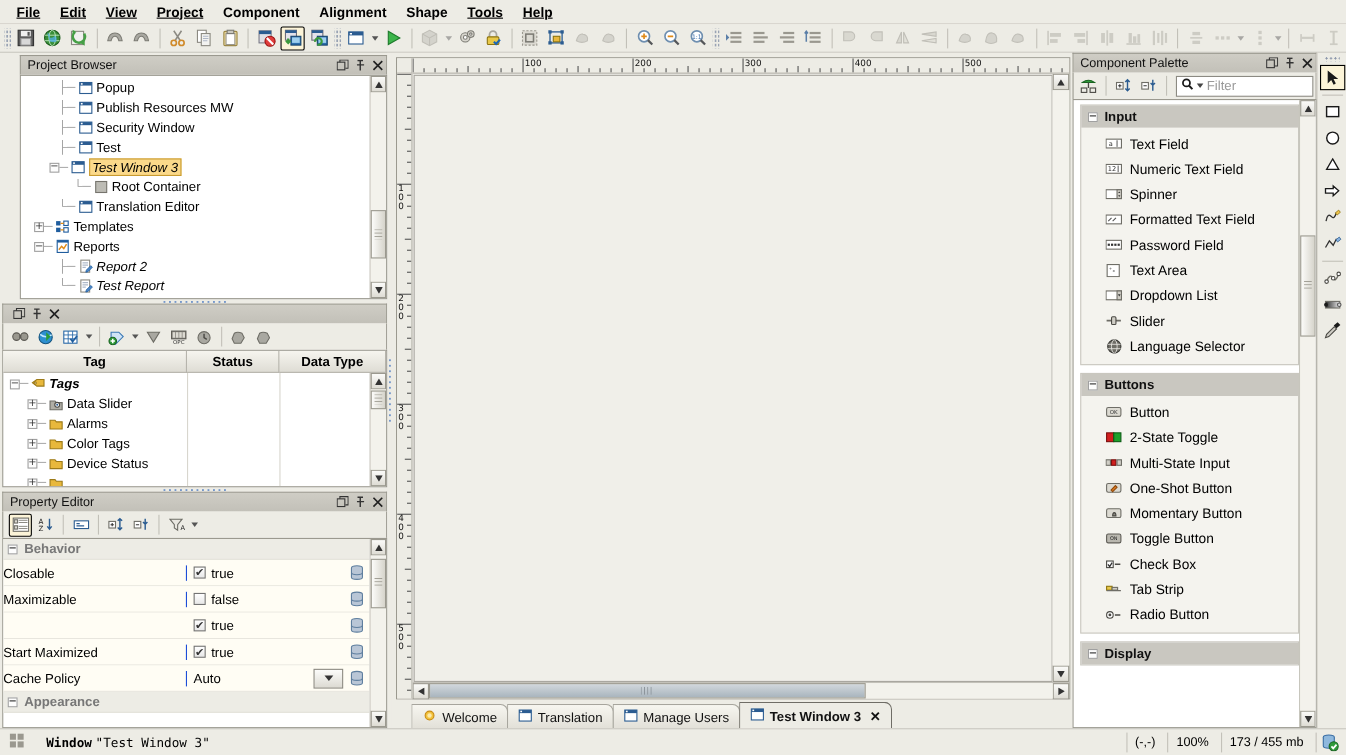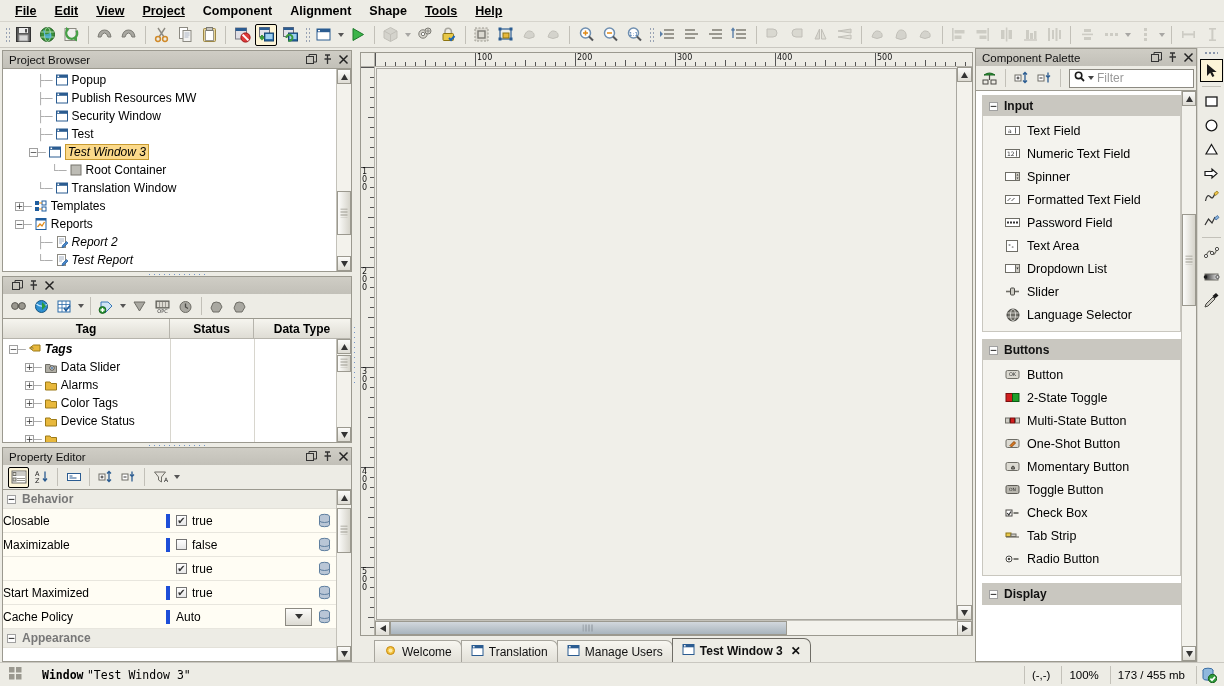--- a/index.html
+++ b/index.html
@@ -135,21 +135,21 @@
 
   
   .pe-table { flex:1 1 auto; border:1px solid #9b998f; background:#fff; overflow:hidden; position:relative; min-height:0;}
   .pe-rows{ position:absolute; inset:0 15px 0 0; overflow:hidden;}
   .pe-cat {
     height:19px; display:flex; align-items:center; background:#edece5;
     font-weight:bold; color:#777; font-size:12px; padding-left:4px;
     border-bottom:1px solid #e3e1d9;
   }
   .pe-row { height:24px; display:flex; align-items:center; border-bottom:1px solid #e8e6de; background:#fffdf4;}
-  .pe-name { width:167px; flex:0 0 167px; font-size:12px; border-right:4px solid #1d4ed8;}
+  .pe-name { width:167px; flex:0 0 167px; font-size:12px; border-right:1px solid #1d4ed8;}
   .pe-val { flex:1 1 auto; display:flex; align-items:center; padding-left:6px; font-size:12px; gap:5px;}
   .pe-bind { width:24px; flex:0 0 24px; display:flex;align-items:center;justify-content:center;}
   .cb { width:11px;height:11px;border:1px solid #737373;background:linear-gradient(#fff,#e7e7e7);
         display:inline-flex;align-items:center;justify-content:center;font-size:10px;color:#333;flex:0 0 11px;}
   .pe-combo{
     width:27px;height:18px;border:1px solid #8c8a82;background:linear-gradient(#fcfcfa,#dcdad2);
     display:flex;align-items:center;justify-content:center; margin-left:auto;
   }
   .pe-combo i{width:0;height:0;border-left:4px solid transparent;border-right:4px solid transparent;border-top:5px solid #333;}
 
@@ -587,21 +587,21 @@
           <rect x="5" y="2" width="7" height="1.6" fill="#a8a69e"></rect>
           <rect x="5" y="13.4" width="7" height="1.6" fill="#a8a69e"></rect>
         </svg>
     </div>
   </div>
 
   <div class="body-row">
 
     <div style="width:352px;flex:0 0 352px;display:flex;flex-direction:column;min-height:0;padding:2px 0 0 2px;">
 
-      <div class="panel" style="height:222px;flex:0 0 222px;">
+      <div class="panel" style="height:222px;flex:0 0 222px;margin-left:16px;">
         <div class="panel-title">
           <span class="ttl">Project Browser</span>
           <span class="pt-btn">
             <svg width="11" height="11" viewBox="0 0 11 11">
                 <rect x="0.5" y="2.5" width="7" height="7" fill="none" stroke="#333"></rect>
                 <path d="M3 2.5 V0.5 H10.5 V8 H8" fill="none" stroke="#333"></path>
               </svg>
           </span>
           <span class="pt-btn">
             <svg width="11" height="11" viewBox="0 0 11 11">
@@ -697,21 +697,21 @@
             <div class="trow">
               <span class="tindent" style="width:30px"></span>
                 <span class="tline">└─</span>
               <span class="ticon">
                 <svg width="14" height="14" viewBox="0 0 14 14">
                     <rect x="1.5" y="2" width="11" height="10" fill="#fff" stroke="#2b5c91"></rect>
                     <rect x="1.5" y="2" width="11" height="2.8" fill="#2b5c91"></rect>
                     <rect x="2.5" y="2.6" width="1.6" height="1.4" fill="#fff"></rect>
                   </svg>
               </span>
-              <span class="tlabel">Translation Window</span>
+              <span class="tlabel">Translation Editor</span>
             </div>
 
             <div class="trow">
               <span class="tindent" style="width:8px"></span>
               <span class="texp">+</span>
               <span class="tline">─</span>
               <span class="ticon">
                 <svg width="14" height="14" viewBox="0 0 14 14">
                     <rect x="1" y="2" width="4" height="4" fill="#1f5d9e"></rect>
                     <rect x="1" y="8" width="4" height="4" fill="#1f5d9e"></rect>
@@ -1552,21 +1552,21 @@
                 <span>2-State Toggle</span>
               </div>
               <div class="pal-item">
                 <span class="pal-ic">
                   <svg width="15" height="11" viewBox="0 0 15 11">
                       <rect x="0.5" y="3" width="4" height="5" fill="#cfcdc5" stroke="#6e6d66"></rect>
                       <rect x="5.5" y="3" width="4" height="5" fill="#d11e1e" stroke="#7a0e0e"></rect>
                       <rect x="10.5" y="3" width="4" height="5" fill="#cfcdc5" stroke="#6e6d66"></rect>
                     </svg>
                 </span>
-                <span>Multi-State Button</span>
+                <span>Multi-State Input</span>
               </div>
               <div class="pal-item">
                 <span class="pal-ic">
                   <svg width="15" height="11" viewBox="0 0 15 11">
                       <rect x="1" y="1.5" width="13" height="8" rx="1.5" fill="#dcdad2" stroke="#6e6d66"></rect>
                       <path d="M5 7.5 l4-4 1.5 1.5 -4 4z" fill="#e07a1e" stroke="#8d4a0e"></path>
                     </svg>
                 </span>
                 <span>One-Shot Button</span>
               </div>

